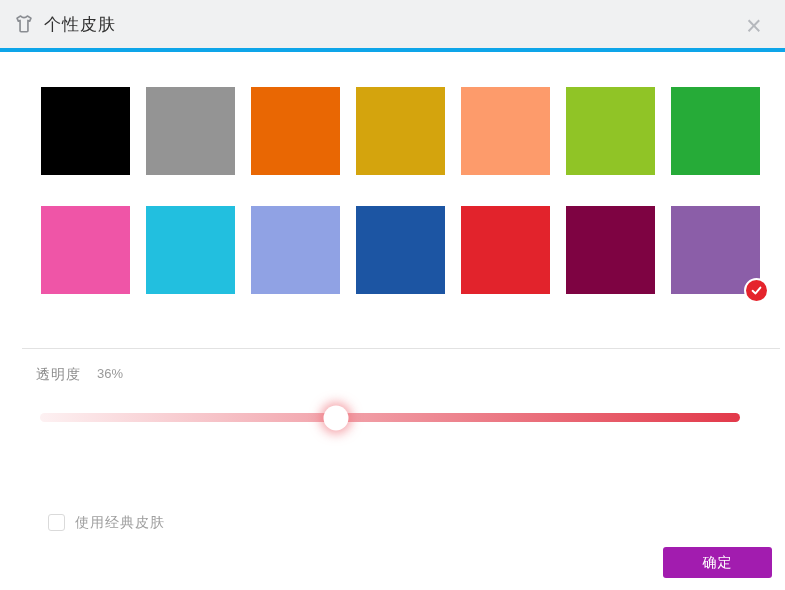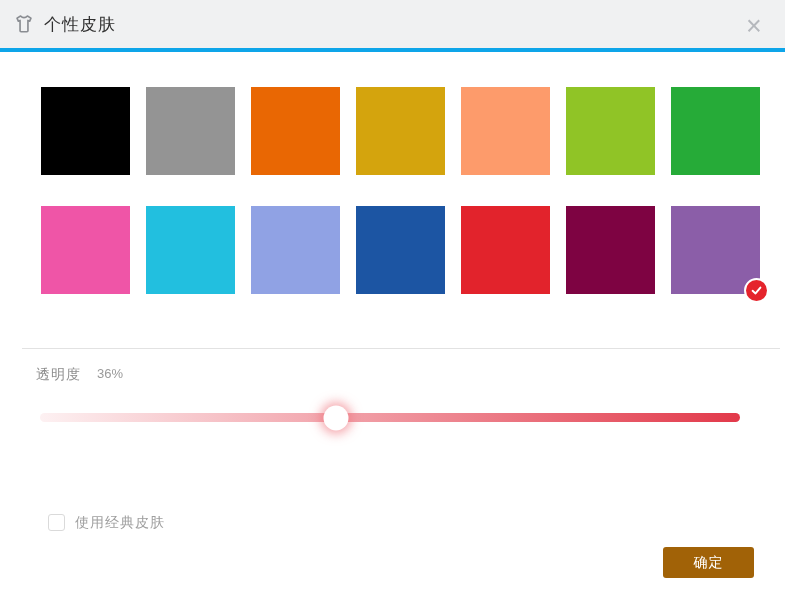--- a/index.html
+++ b/index.html
@@ -60,22 +60,22 @@
   
   .checkbox-row { position: absolute; left: 48px; top: 514px; display: flex; align-items: flex-start; cursor: pointer; }
   .checkbox {
     width: 17px; height: 17px; background: #fff;
     border: 1px solid #dadada; border-radius: 3px;
   }
   .checkbox-label { margin-left: 10px; font-size: 14px; color: #9e9e9e; letter-spacing: 1px; }
 
   
   .confirm-btn {
-    position: absolute; left: 663px; top: 547px; width: 91px; height: 31px;
-    background: #a16207; color: #ffffff; font-size: 14px;
+    position: absolute; left: 663px; top: 547px; width: 109px; height: 31px;
+    background: #a21caf; color: #ffffff; font-size: 14px;
     border: none; border-radius: 3px; cursor: pointer;
     display: flex; align-items: center; justify-content: center;
     letter-spacing: 1px;
     font-family: "Liberation Sans", "DejaVu Sans", sans-serif;
   }
 </style>
 </head>
 <body>
 
 <div class="dialog">

